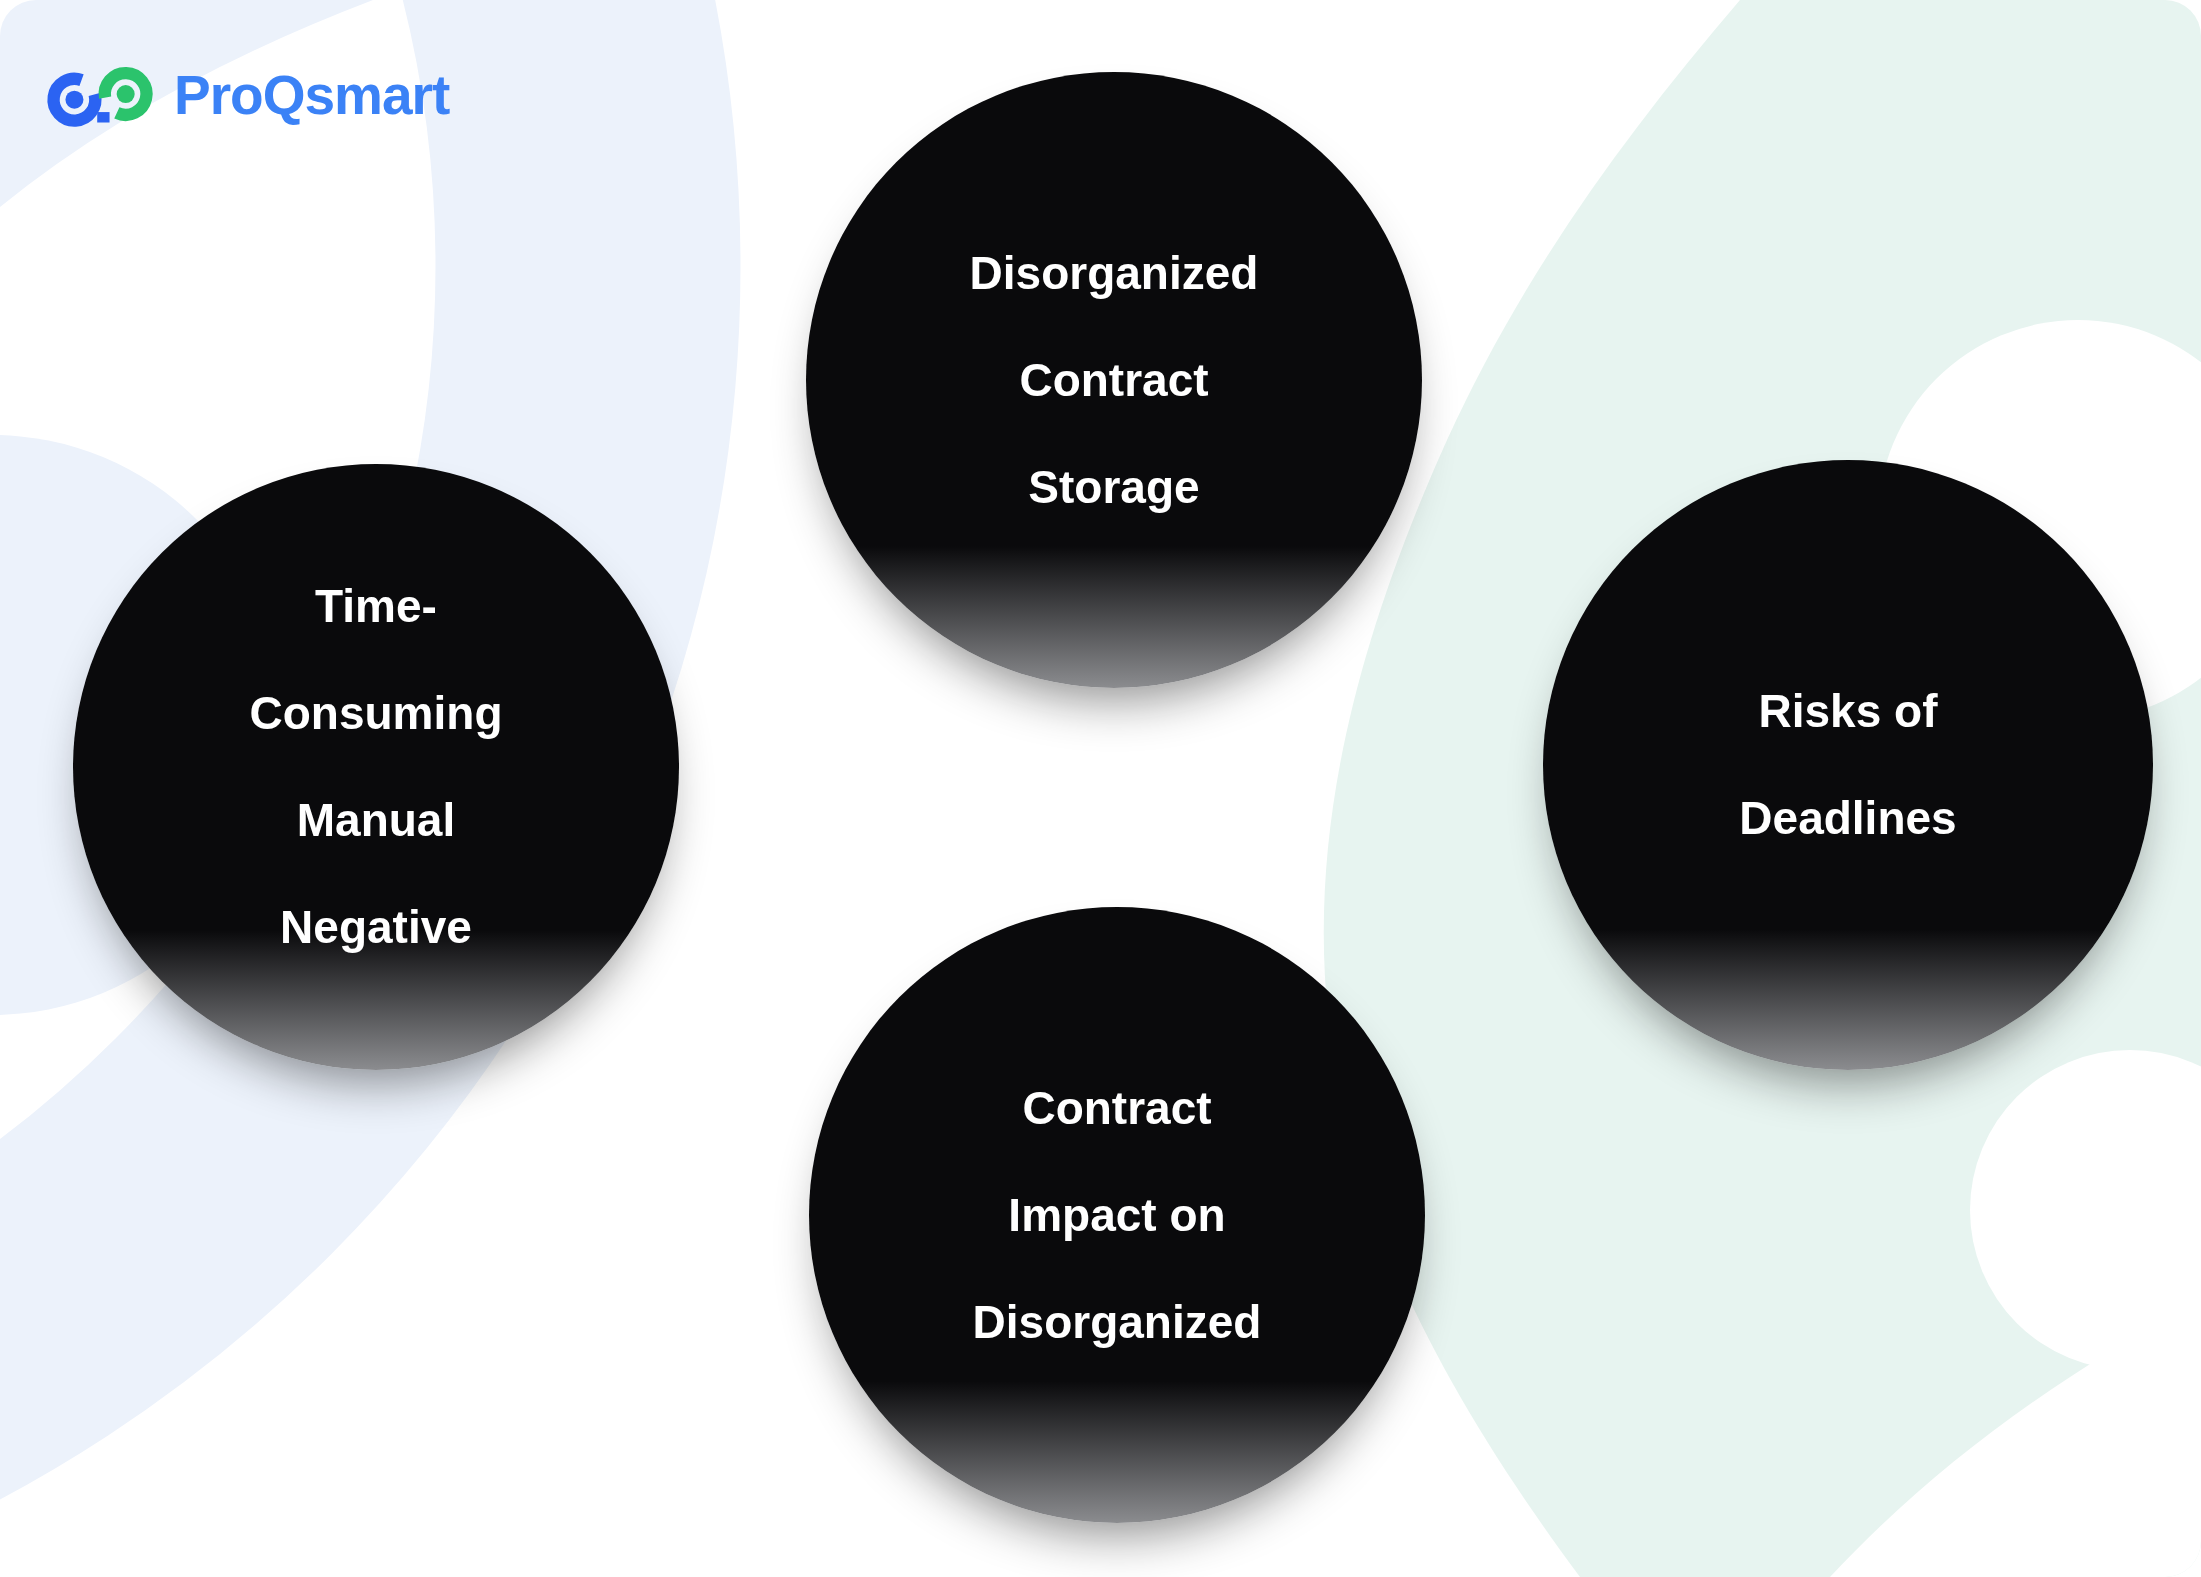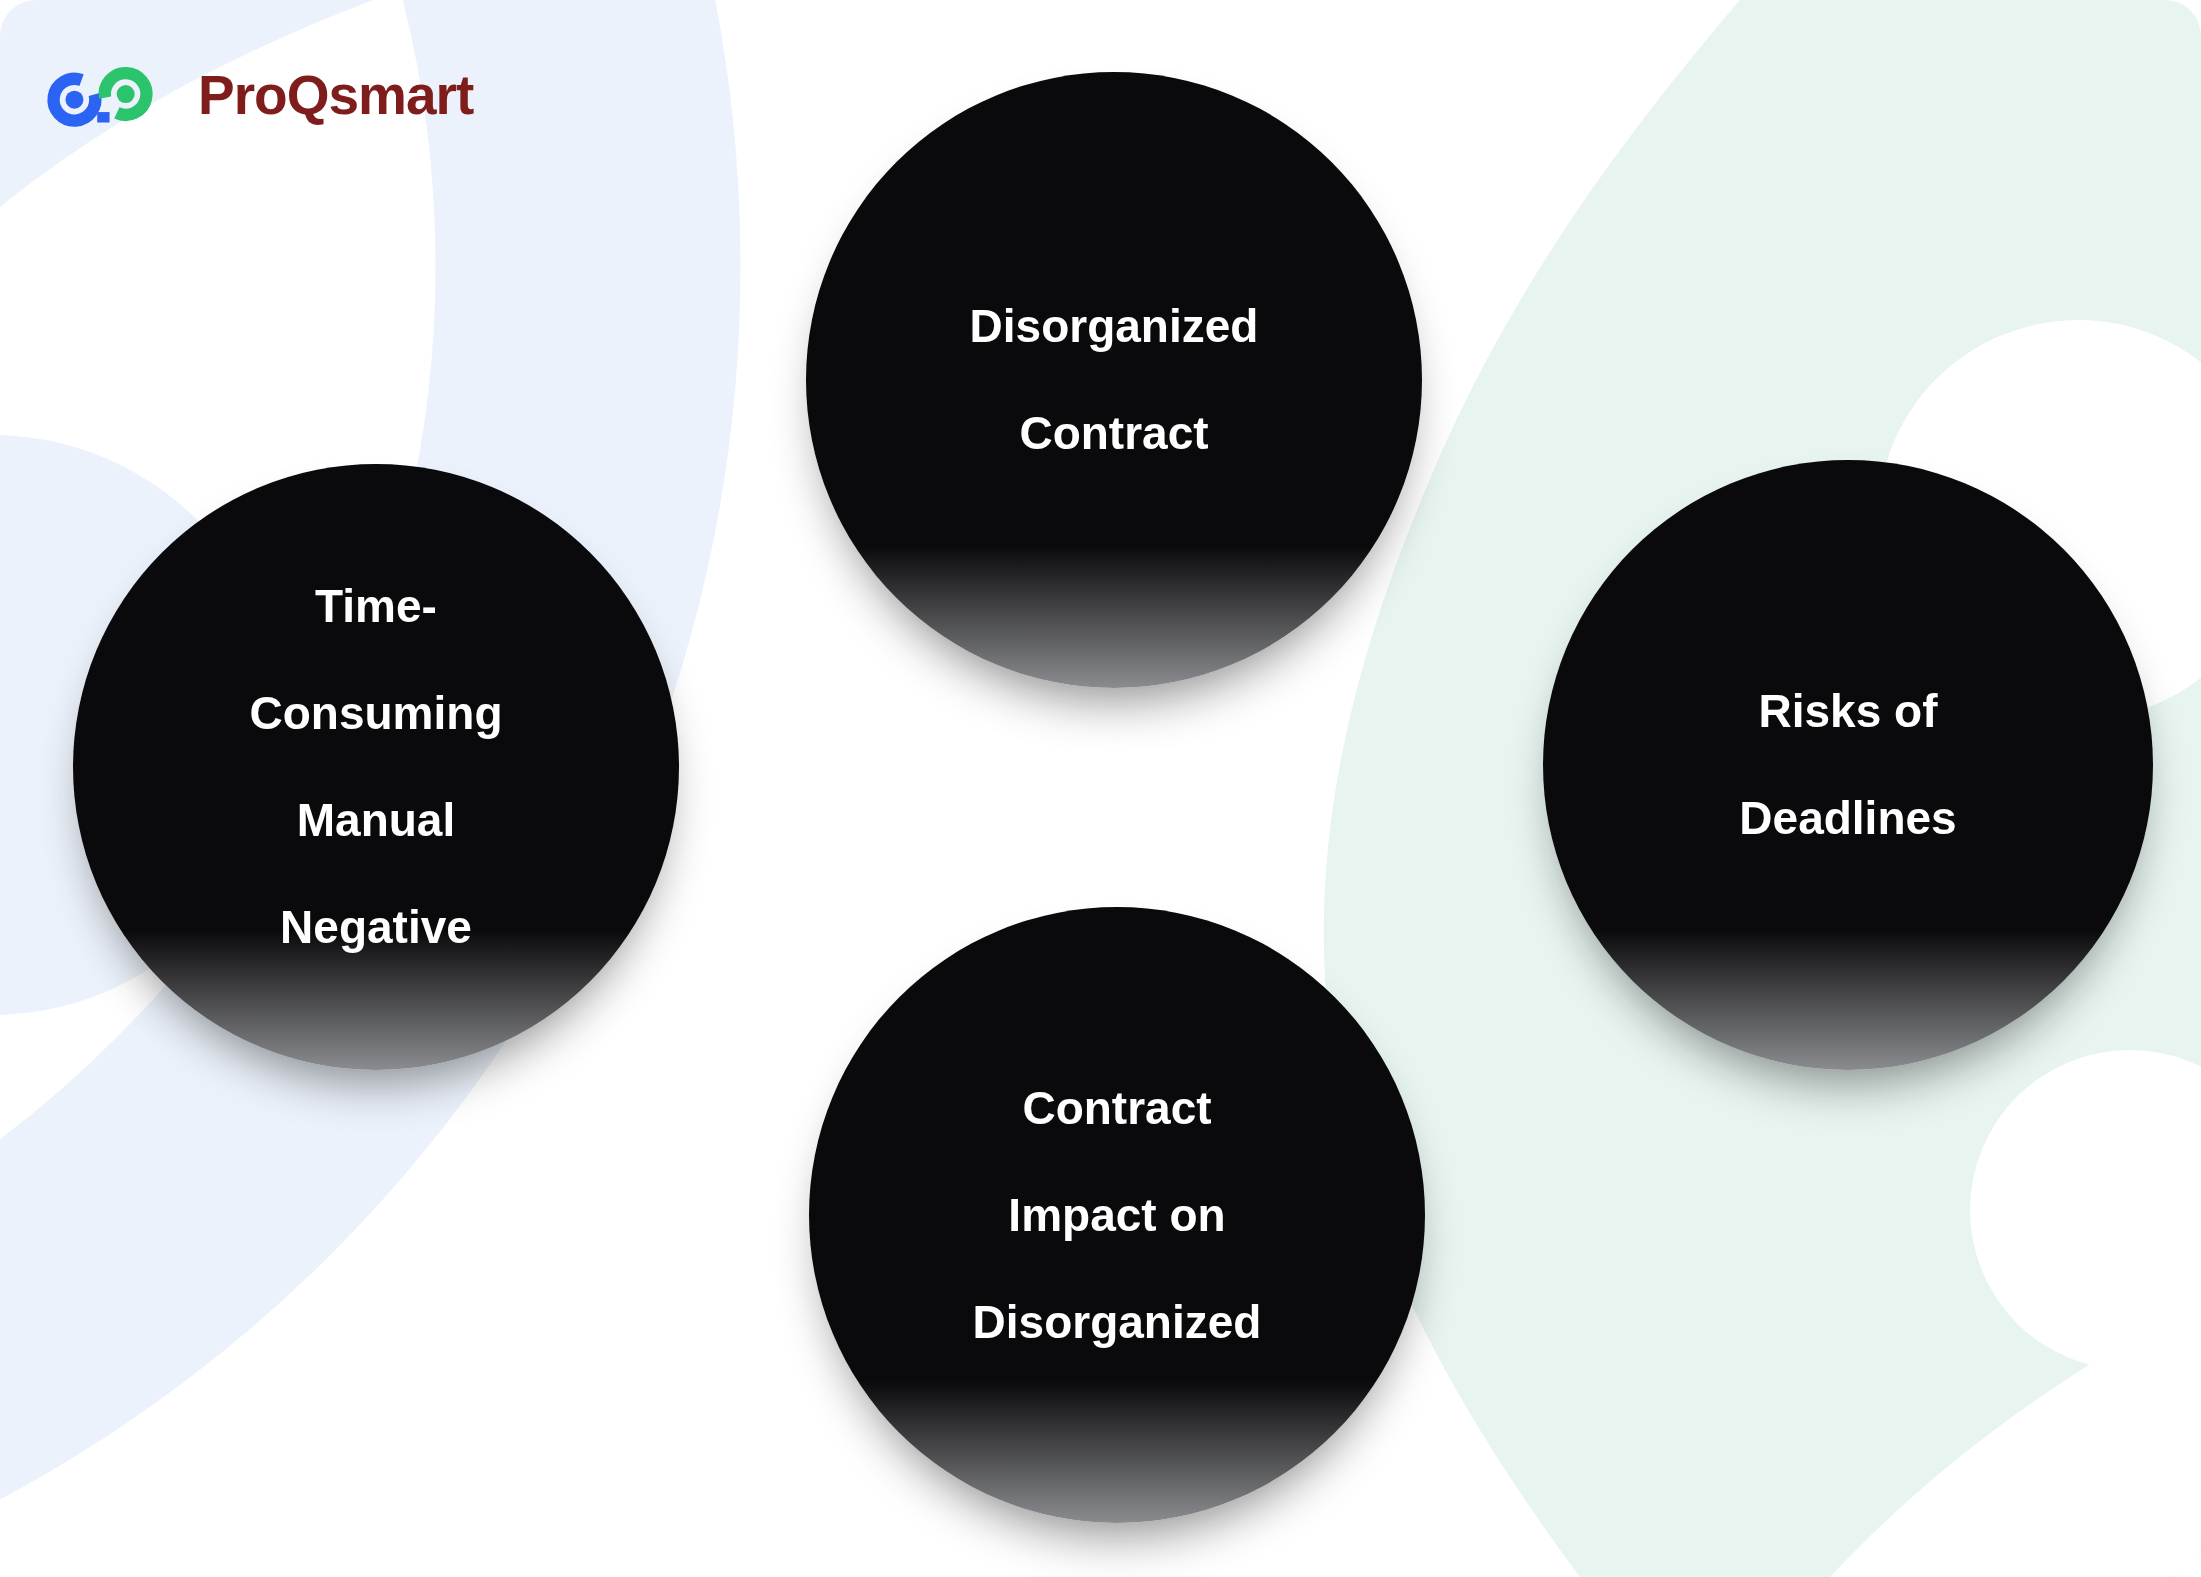--- a/index.html
+++ b/index.html
@@ -12,21 +12,21 @@
     font-family:"Liberation Sans", sans-serif;
   }
   .decor{position:absolute;inset:0;z-index:0;}
   .logo{
     position:absolute;left:44px;top:58px;z-index:3;
     display:flex;align-items:center;gap:16px;
   }
   .logo-icon{width:114px;height:74px;display:block;}
   .logo-text{
     font-size:55px;font-weight:700;letter-spacing:-1px;
-    color:#7f1d1d;line-height:74px;margin-left:24px;
+    color:#3b82f6;line-height:74px;
   }
   .bubble{
     position:absolute;z-index:2;
     border-radius:50%;
     background:linear-gradient(180deg,#0a0a0c 0%,#0a0a0c 77%,#8b8c8f 100%);
     box-shadow:0 28px 48px -16px rgba(10,10,12,0.45);
     display:flex;align-items:center;justify-content:center;
   }
   .bubble-text{
     color:#ffffff;text-align:center;
@@ -72,20 +72,21 @@
       <path d="M 64.3 41.8 A 22 22 0 1 1 76.7 57.9" fill="none" stroke="#2bc36c" stroke-width="13"></path>
       <circle cx="86" cy="38" r="9.5" fill="#2bc36c"></circle>
     </svg>
     <div class="logo-text">ProQsmart</div>
   </div>
 
   <div class="bubble c1">
     <div class="bubble-text">
       <div>Disorganized</div>
       <div>Contract</div>
+      <div>Storage</div>
     </div>
   </div>
 
   <div class="bubble c2">
     <div class="bubble-text">
       <div>Time-</div>
       <div>Consuming</div>
       <div>Manual</div>
       <div>Negative</div>
     </div>

